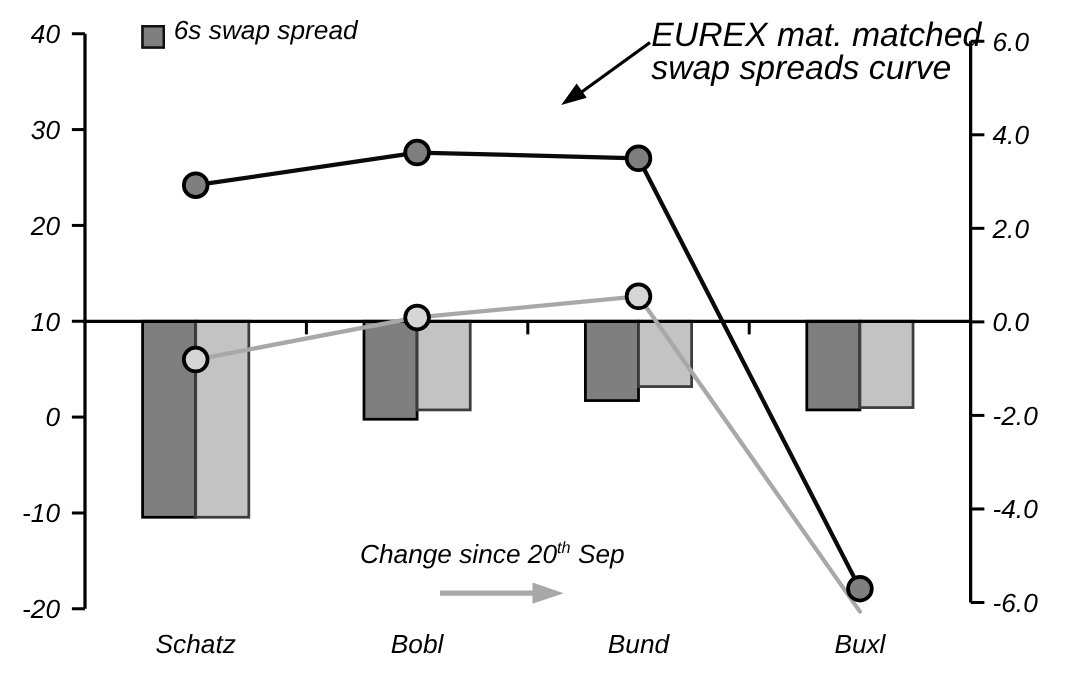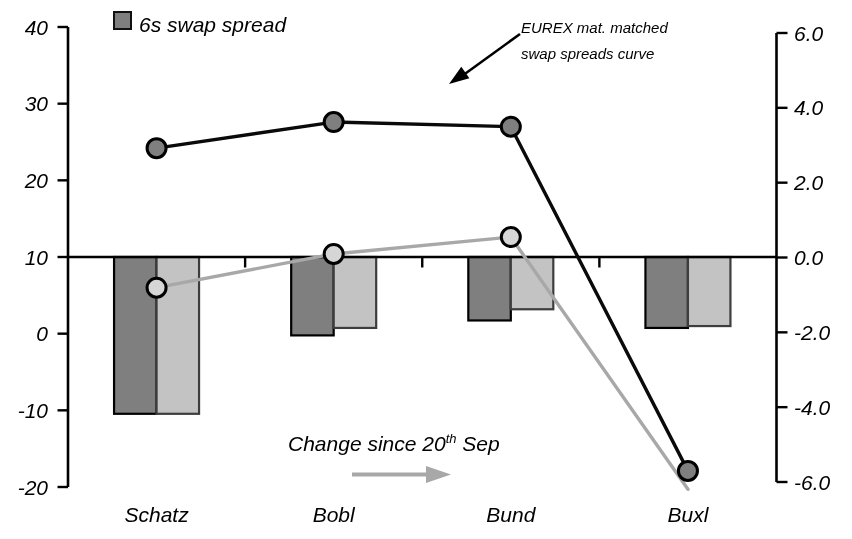--- a/index.html
+++ b/index.html
@@ -1,24 +1,24 @@
 <!DOCTYPE html>
 <html><head>
 <meta charset="utf-8">
 <style>
   html,body{margin:0;padding:0;background:#ffffff;}
   body{font-family:"Liberation Sans","DejaVu Sans",sans-serif;}
   #stage{position:relative;width:852px;height:539px;background:#fff;overflow:hidden;font-style:italic;}
   #chart-svg{position:absolute;left:0;top:0;}
   .overlay{position:absolute;color:#000;}
   #legend{left:101px;top:11px;display:flex;flex-direction:column;row-gap:3px;}
-  .legend-item{display:flex;align-items:flex-start;height:28px;padding-left:12px;}
+  .legend-item{display:flex;align-items:flex-end;height:28px;padding-left:12px;}
   .legend-swatch{width:15px;height:15px;border:2.5px solid #111;margin-right:7px;flex:0 0 auto;}
   .legend-label{font-size:21px;line-height:28px;white-space:nowrap;}
-  #eurex-note{left:521px;top:15px;font-size:15px;line-height:26px;}
+  #eurex-note{left:521px;top:15px;font-size:27px;line-height:26px;}
   #change-note{left:288px;top:432px;width:236px;font-size:21px;line-height:24px;white-space:nowrap;}
   #change-note sup{font-size:13px;vertical-align:super;line-height:0;}
 </style>
 </head>
 <body>
 
 <div id="stage">
   <svg id="chart-svg" width="852" height="539" viewBox="0 0 852 539">
       <rect x="114.0625" y="257" width="42.5" height="156.8" fill="#7f7f7f" stroke="#000000" stroke-width="2.2"></rect>
       <rect x="291.1875" y="257" width="42.5" height="78.39999999999998" fill="#7f7f7f" stroke="#000000" stroke-width="2.2"></rect>

